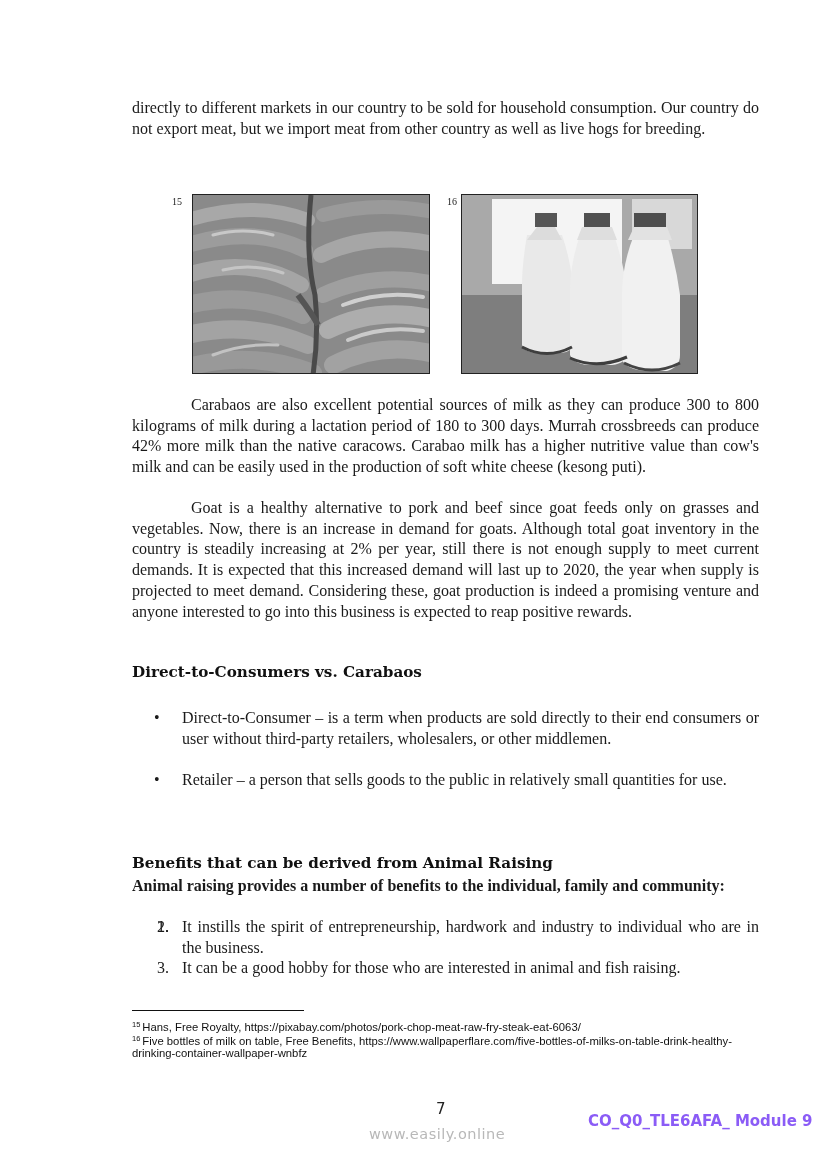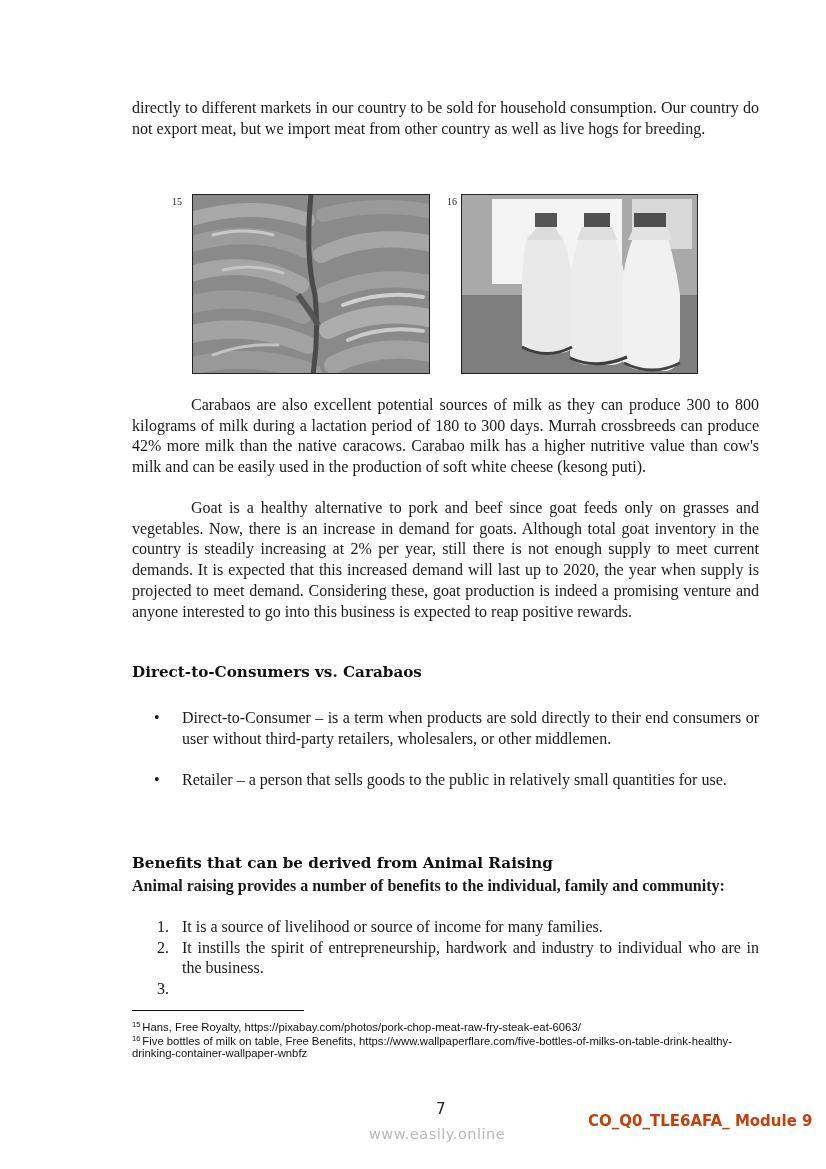--- a/index.html
+++ b/index.html
@@ -15,21 +15,21 @@
   .bullet-list li { position: relative; padding-left: 50px; margin-bottom: 21px; }
   .bullet-dot { position: absolute; left: 22px; top: 0; }
   .num-list { position: absolute; left: 100px; width: 627px; margin: 0; padding: 0; list-style: none; }
   .num-list li { position: relative; padding-left: 50px; }
   .num-label { position: absolute; left: 25px; top: 0; }
   .fn-rule { position: absolute; left: 100px; top: 1010px; width: 172px; height: 0; border-top: 1.2px solid #111; }
   .footnotes { position: absolute; left: 100px; top: 1019px; width: 640px; font-family: "Liberation Sans", sans-serif; font-size: 11.3px; line-height: 12px; color: #111; }
   .footnotes sup { font-size: 7.5px; vertical-align: 4px; margin-right: 2px; }
   .page-num { position: absolute; left: 404px; top: 1100px; font-family: "DejaVu Sans", sans-serif; font-size: 15px; color: #222; }
   .watermark { position: absolute; left: 337px; top: 1126px; font-family: "DejaVu Sans", sans-serif; font-size: 14.5px; color: #b8b8b8; letter-spacing: 0.5px; }
-  .module-code { position: absolute; left: 556px; top: 1112px; font-family: "DejaVu Sans", sans-serif; font-weight: bold; font-size: 15px; color: #c2410c; }
+  .module-code { position: absolute; left: 556px; top: 1112px; font-family: "DejaVu Sans", sans-serif; font-weight: bold; font-size: 15px; color: #8b5cf6; }
 </style>
 </head>
 <body>
 
 <div class="page">
 
   <p class="para body-text" style="top:98px;">directly to different markets in our country to be sold for household consumption. Our country do not export meat, but we import meat from other country as well as live hogs for breeding.</p>
 
   <span class="fig-num" style="left:140px; top:196px;">15</span>
   <div class="fig" style="left:160px; top:194px; width:238px; height:180px;">
@@ -96,28 +96,28 @@
       <span>Retailer – a person that sells goods to the public in relatively small quantities for use.</span>
     </li>
   </ul>
 
   <h2 class="heading" style="top:854px;">Benefits that can be derived from Animal Raising</h2>
   <p class="para body-text" style="top:876px;font-weight:bold;">Animal raising provides a number of benefits to the individual, family and community:</p>
 
   <ol class="num-list body-text" style="top:917px;">
     <li>
       <span class="num-label">1.</span>
-      <span>It is a source of livelihood or source of income for many families.</span>
     </li>
     <li>
       <span class="num-label">2.</span>
       <span>It instills the spirit of entrepreneurship, hardwork and industry to individual who are in the business.</span>
     </li>
     <li>
       <span class="num-label">3.</span>
+      <span>It can be a good hobby for those who are interested in animal and fish raising.</span>
     </li>
   </ol>
 
   <div class="fn-rule"></div>
   <div class="footnotes">
     <div><sup>15</sup><span>Hans, Free Royalty, https://pixabay.com/photos/pork-chop-meat-raw-fry-steak-eat-6063/</span></div>
     <div><sup>16</sup><span>Five bottles of milk on table, Free Benefits, https://www.wallpaperflare.com/five-bottles-of-milks-on-table-drink-healthy-drinking-container-wallpaper-wnbfz</span></div>
   </div>
 
   <span class="page-num">7</span>

